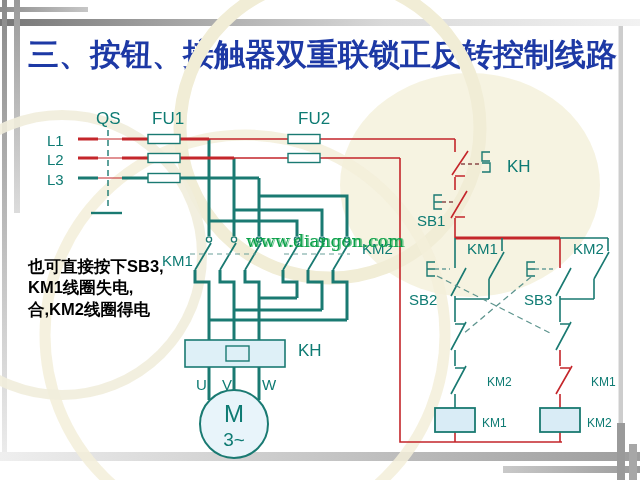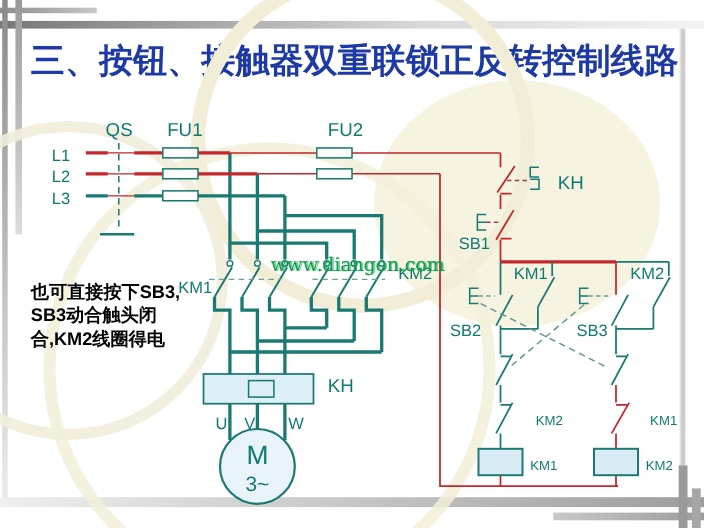--- a/index.html
+++ b/index.html
@@ -198,19 +198,19 @@
     <text class="lbl" x="409" y="305">SB2</text>
     <text class="lbl" x="524" y="305">SB3</text>
     <text class="lbl-sm" x="487" y="386">KM2</text>
     <text class="lbl-sm" x="591" y="386">KM1</text>
     <text class="lbl-sm" x="482" y="427">KM1</text>
     <text class="lbl-sm" x="587" y="427">KM2</text>
   </svg>
 
   <div id="note">
     <div>也可直接按下SB3,</div>
-    <div>SB3动合触头闭</div>
+    <div>KM1线圈失电,</div>
     <div>合,KM2线圈得电</div>
   </div>
 
   <div id="watermark">www.diangon.com</div>
 
 </div>
 
 </body></html>

